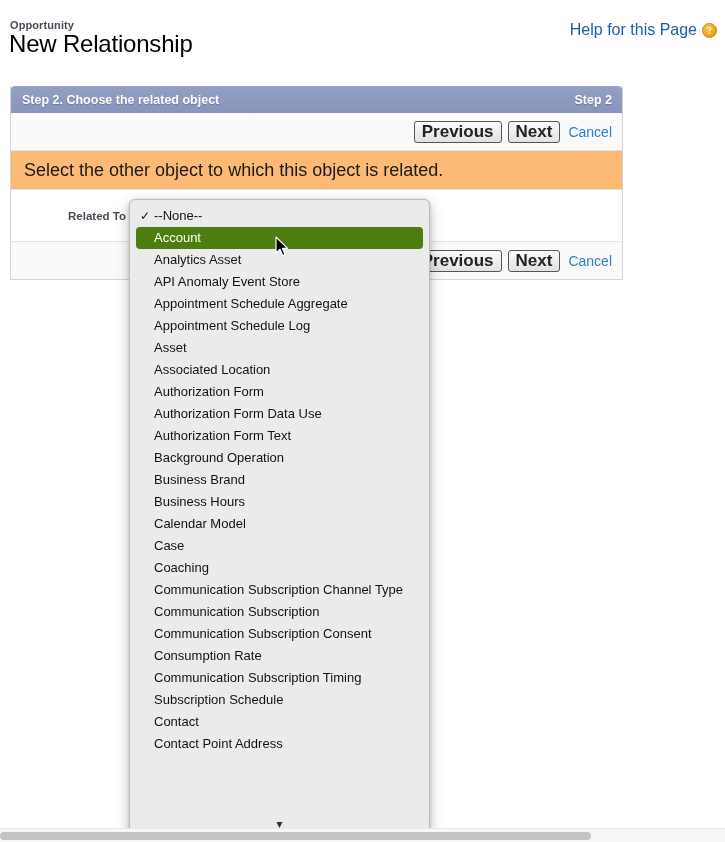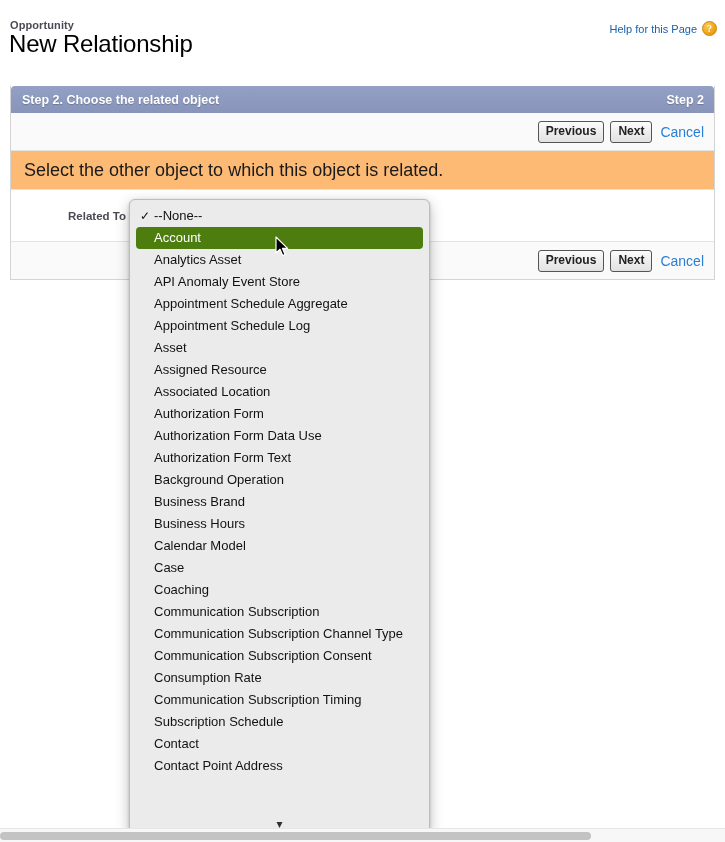--- a/index.html
+++ b/index.html
@@ -44,21 +44,21 @@
     letter-spacing: -0.2px;
   }
   .help-link-wrap {
     position: absolute;
     right: 8px; top: 21px;
     display: flex;
     align-items: center;
     gap: 5px;
   }
   .help-link {
-    font-size: 11px;
+    font-size: 16px;
     color: #1b5faa;
     text-decoration: none;
     cursor: pointer;
     padding-left: 20px;
   }
   .help-icon {
     width: 15px; height: 15px;
     border-radius: 50%;
     background: radial-gradient(circle at 35% 28%, #fbc85a 0%, #f2a818 55%, #d98c08 100%);
     border: 1px solid #c98507;
@@ -67,21 +67,21 @@
     font-weight: bold;
     line-height: 13px;
     text-align: center;
     font-family: "Liberation Serif", serif;
   }
 
   
   .panel {
     position: absolute;
     left: 10px; top: 86px;
-    width: 705px;
+    width: 613px;
     border: 1px solid #d4d4d4;
     border-top: none;
     background: #ffffff;
   }
   .panel-header {
     height: 27px;
     background: linear-gradient(to bottom, #93a0c4 0%, #8894ba 100%);
     border-top-left-radius: 4px;
     border-top-right-radius: 4px;
     display: flex;
@@ -101,21 +101,21 @@
     display: flex;
     align-items: center;
     justify-content: flex-end;
     padding-right: 8px;
     gap: 6px;
   }
   .btn-row.bottom { border-bottom: none; border-top: 1px solid #e3e3e3; }
 
   .btn {
     font-family: "Liberation Sans", sans-serif;
-    font-size: 12px;
+    font-size: 17px;
     font-weight: bold;
     color: #222222;
     background: linear-gradient(to bottom, #fcfcfc 0%, #ededed 52%, #e2e2e2 100%);
     border: 1px solid #555555;
     border-radius: 3px;
     padding: 3px 7px 4px 7px;
     cursor: pointer;
     line-height: 13px;
   }
 
@@ -293,33 +293,32 @@
 
   <div class="dropdown">
     <div id="dd-items">
         <div class="dd-item checked">--None--</div>
         <div class="dd-item selected">Account</div>
         <div class="dd-item">Analytics Asset</div>
         <div class="dd-item">API Anomaly Event Store</div>
         <div class="dd-item">Appointment Schedule Aggregate</div>
         <div class="dd-item">Appointment Schedule Log</div>
         <div class="dd-item">Asset</div>
-        <div class="dd-item">Assigned Resource</div>
         <div class="dd-item">Associated Location</div>
         <div class="dd-item">Authorization Form</div>
         <div class="dd-item">Authorization Form Data Use</div>
         <div class="dd-item">Authorization Form Text</div>
         <div class="dd-item">Background Operation</div>
         <div class="dd-item">Business Brand</div>
         <div class="dd-item">Business Hours</div>
         <div class="dd-item">Calendar Model</div>
         <div class="dd-item">Case</div>
         <div class="dd-item">Coaching</div>
+        <div class="dd-item">Communication Subscription Channel Type</div>
         <div class="dd-item">Communication Subscription</div>
-        <div class="dd-item">Communication Subscription Channel Type</div>
         <div class="dd-item">Communication Subscription Consent</div>
         <div class="dd-item">Consumption Rate</div>
         <div class="dd-item">Communication Subscription Timing</div>
         <div class="dd-item">Subscription Schedule</div>
         <div class="dd-item">Contact</div>
         <div class="dd-item">Contact Point Address</div>
       </div>
     <div class="dd-scroll-arrow">▾</div>
   </div>
 

